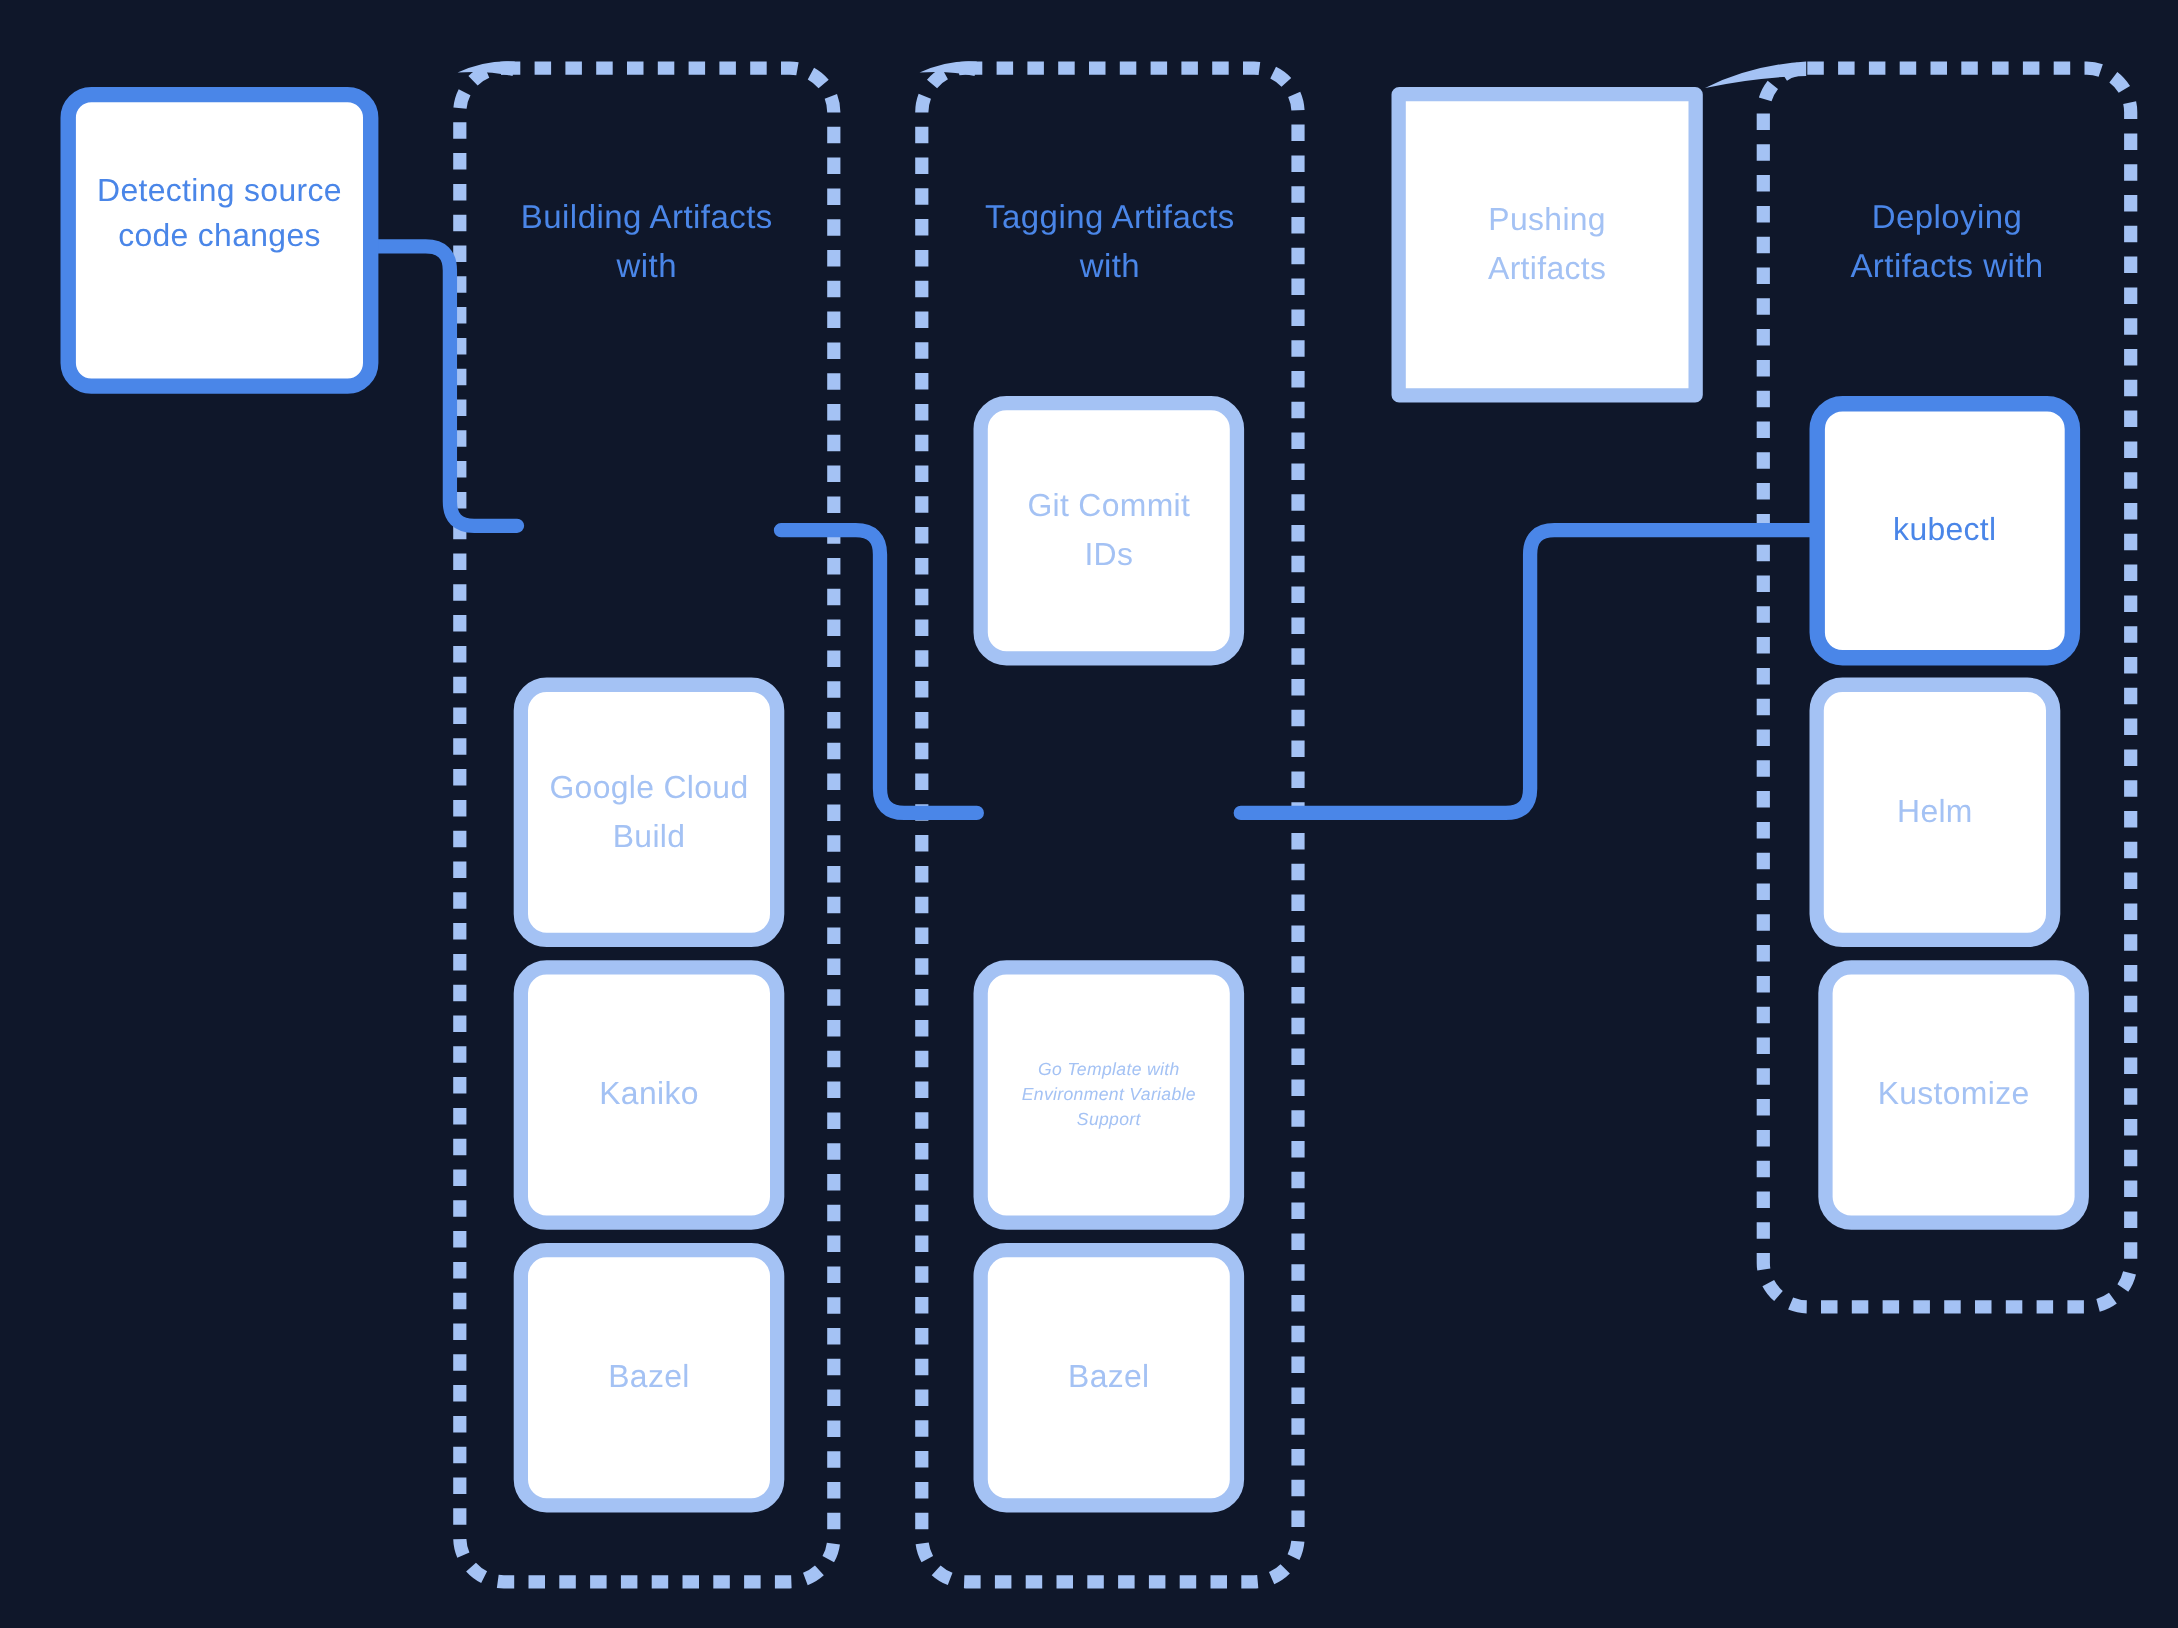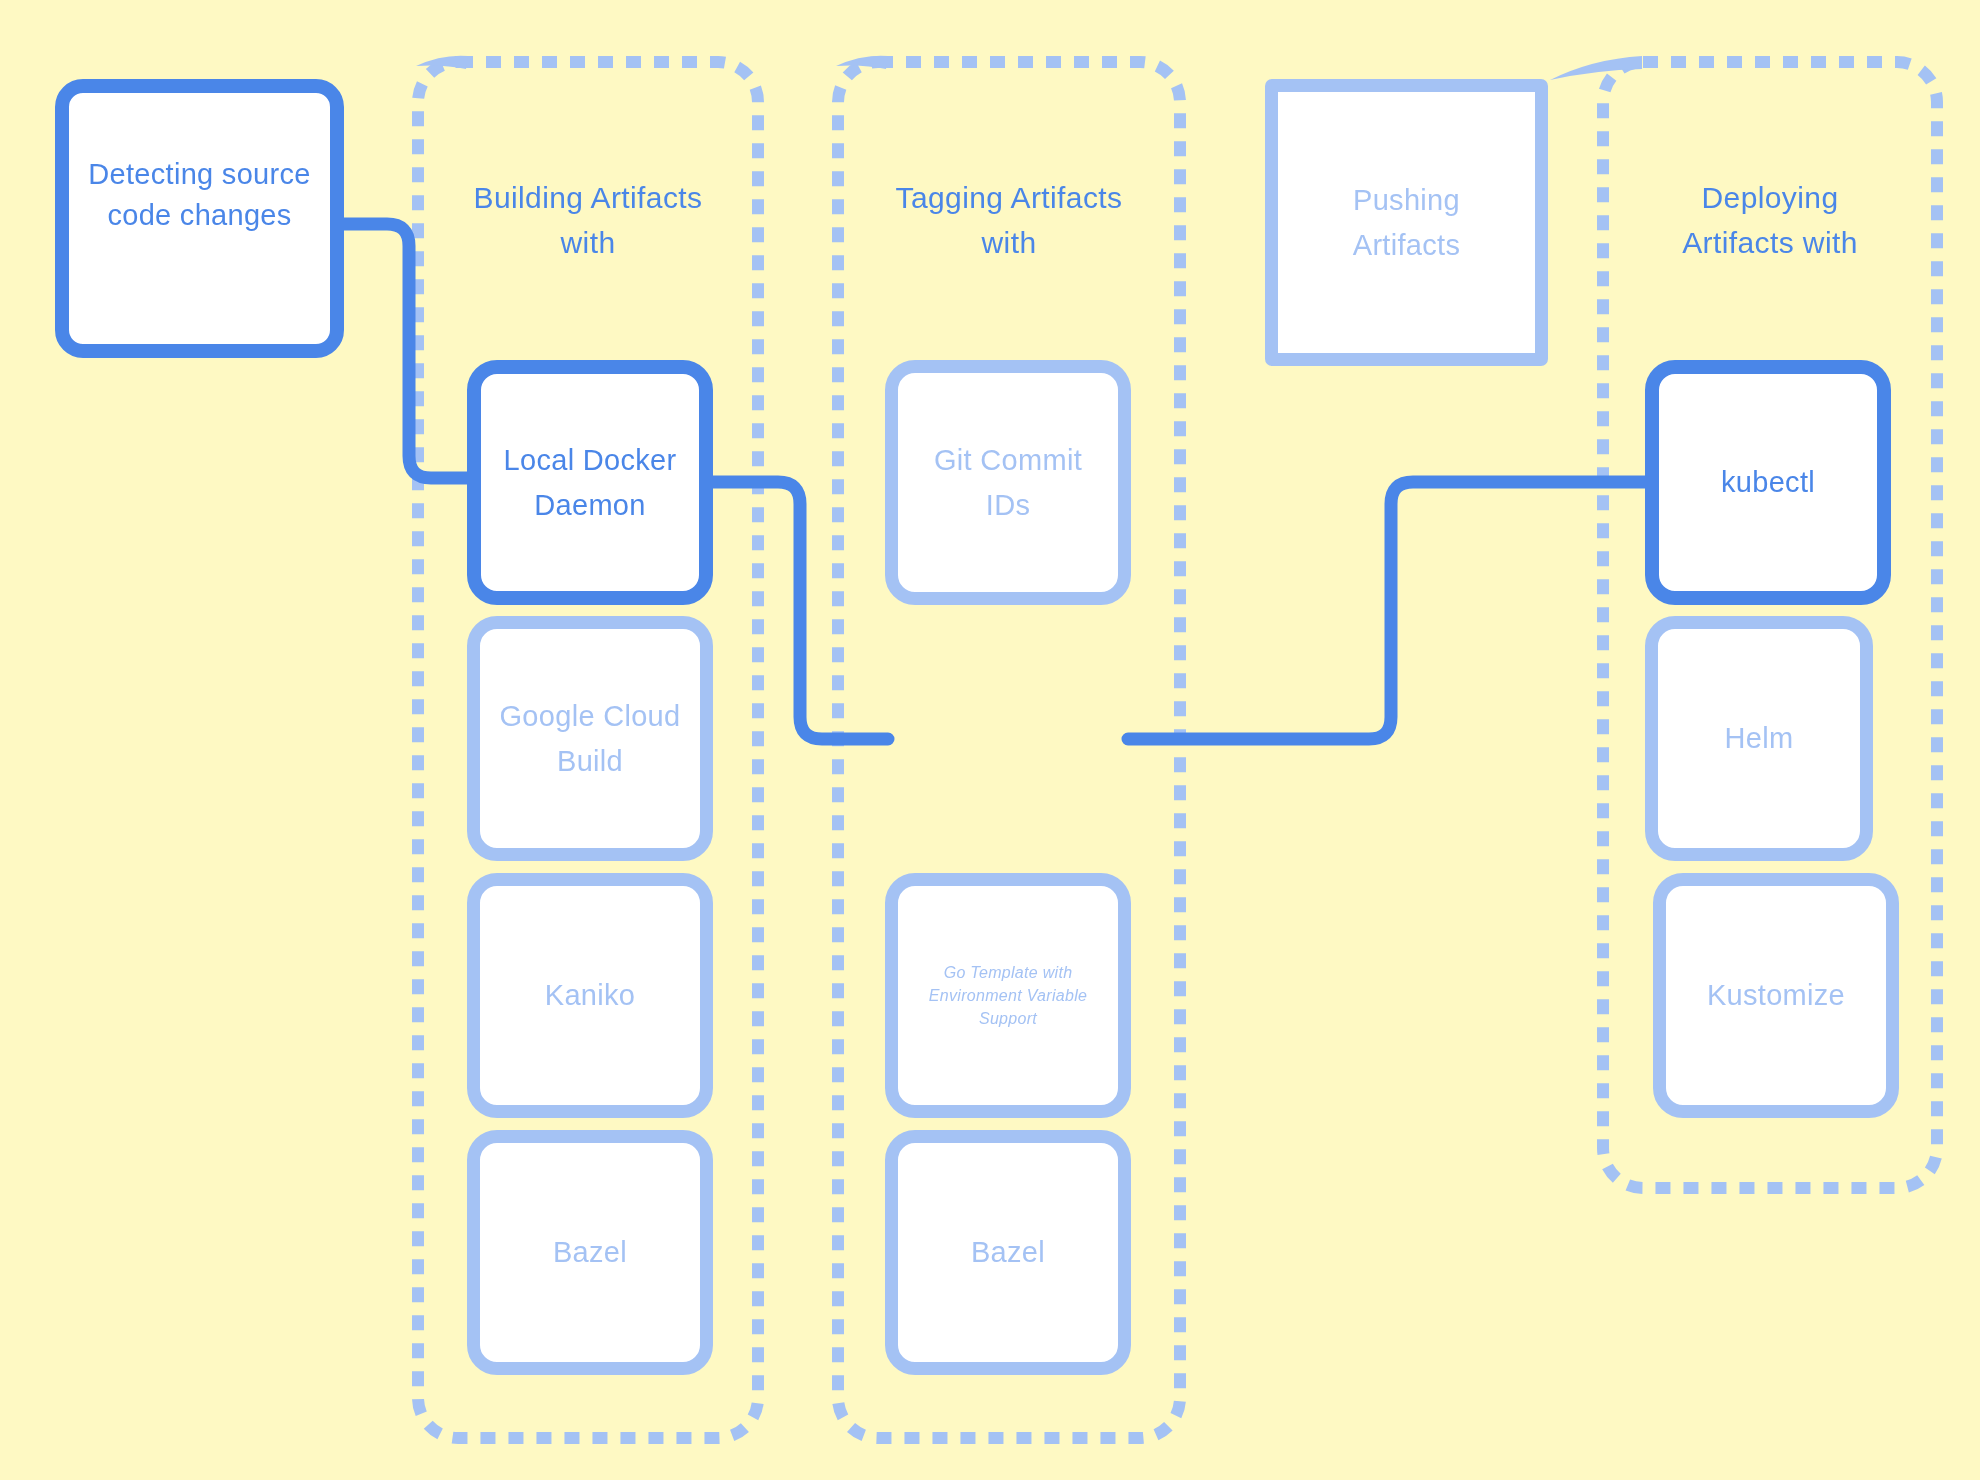--- a/index.html
+++ b/index.html
@@ -1,17 +1,17 @@
 <!DOCTYPE html>
 <html><head>
 <meta charset="utf-8">
 <style>
   html,body{margin:0;padding:0;background:#fff;}
   .canvas{
-    position:relative;width:1980px;height:1480px;background:#fef9c3;
+    position:relative;width:1980px;height:1480px;background:#0f172a;
     font-family:"Liberation Sans", sans-serif;overflow:hidden;
   }
   svg.underlay{position:absolute;left:0;top:0;width:1980px;height:1480px;}
   .hdr{
     position:absolute;box-sizing:border-box;text-align:center;
     font-size:30px;line-height:45px;font-weight:500;letter-spacing:.4px;
     color:#4a86e8;padding:0 40px;
   }
   .node{
     position:absolute;box-sizing:border-box;background:#ffffff;
@@ -46,21 +46,20 @@
   </svg>
 
   <div class="hdr" style="left:418px;top:175px;width:340px;">Building Artifacts with</div>
   <div class="hdr" style="left:838px;top:175px;width:342px;">Tagging Artifacts with</div>
   <div class="hdr" style="left:1603px;top:175px;width:334px;">Deploying Artifacts with</div>
 
   <div class="node strong start" style="left:55px;top:79px;width:289px;height:279px;">Detecting source code changes</div>
 
   <div class="node light push" style="left:1265px;top:79px;width:283px;height:287px;">Pushing Artifacts</div>
 
-  <div class="node strong" style="left:467px;top:360px;width:246px;height:245px;">Local Docker Daemon</div>
   <div class="node light" style="left:467px;top:616px;width:246px;height:245px;">Google Cloud Build</div>
   <div class="node light" style="left:467px;top:873px;width:246px;height:245px;">Kaniko</div>
   <div class="node light" style="left:467px;top:1130px;width:246px;height:245px;">Bazel</div>
 
   <div class="node light" style="left:885px;top:360px;width:246px;height:245px;">Git Commit IDs</div>
   <div class="node light small" style="left:885px;top:873px;width:246px;height:245px;">Go Template with Environment Variable Support</div>
   <div class="node light" style="left:885px;top:1130px;width:246px;height:245px;">Bazel</div>
 
   <div class="node strong" style="left:1645px;top:360px;width:246px;height:245px;">kubectl</div>
   <div class="node light" style="left:1645px;top:616px;width:228px;height:245px;">Helm</div>

